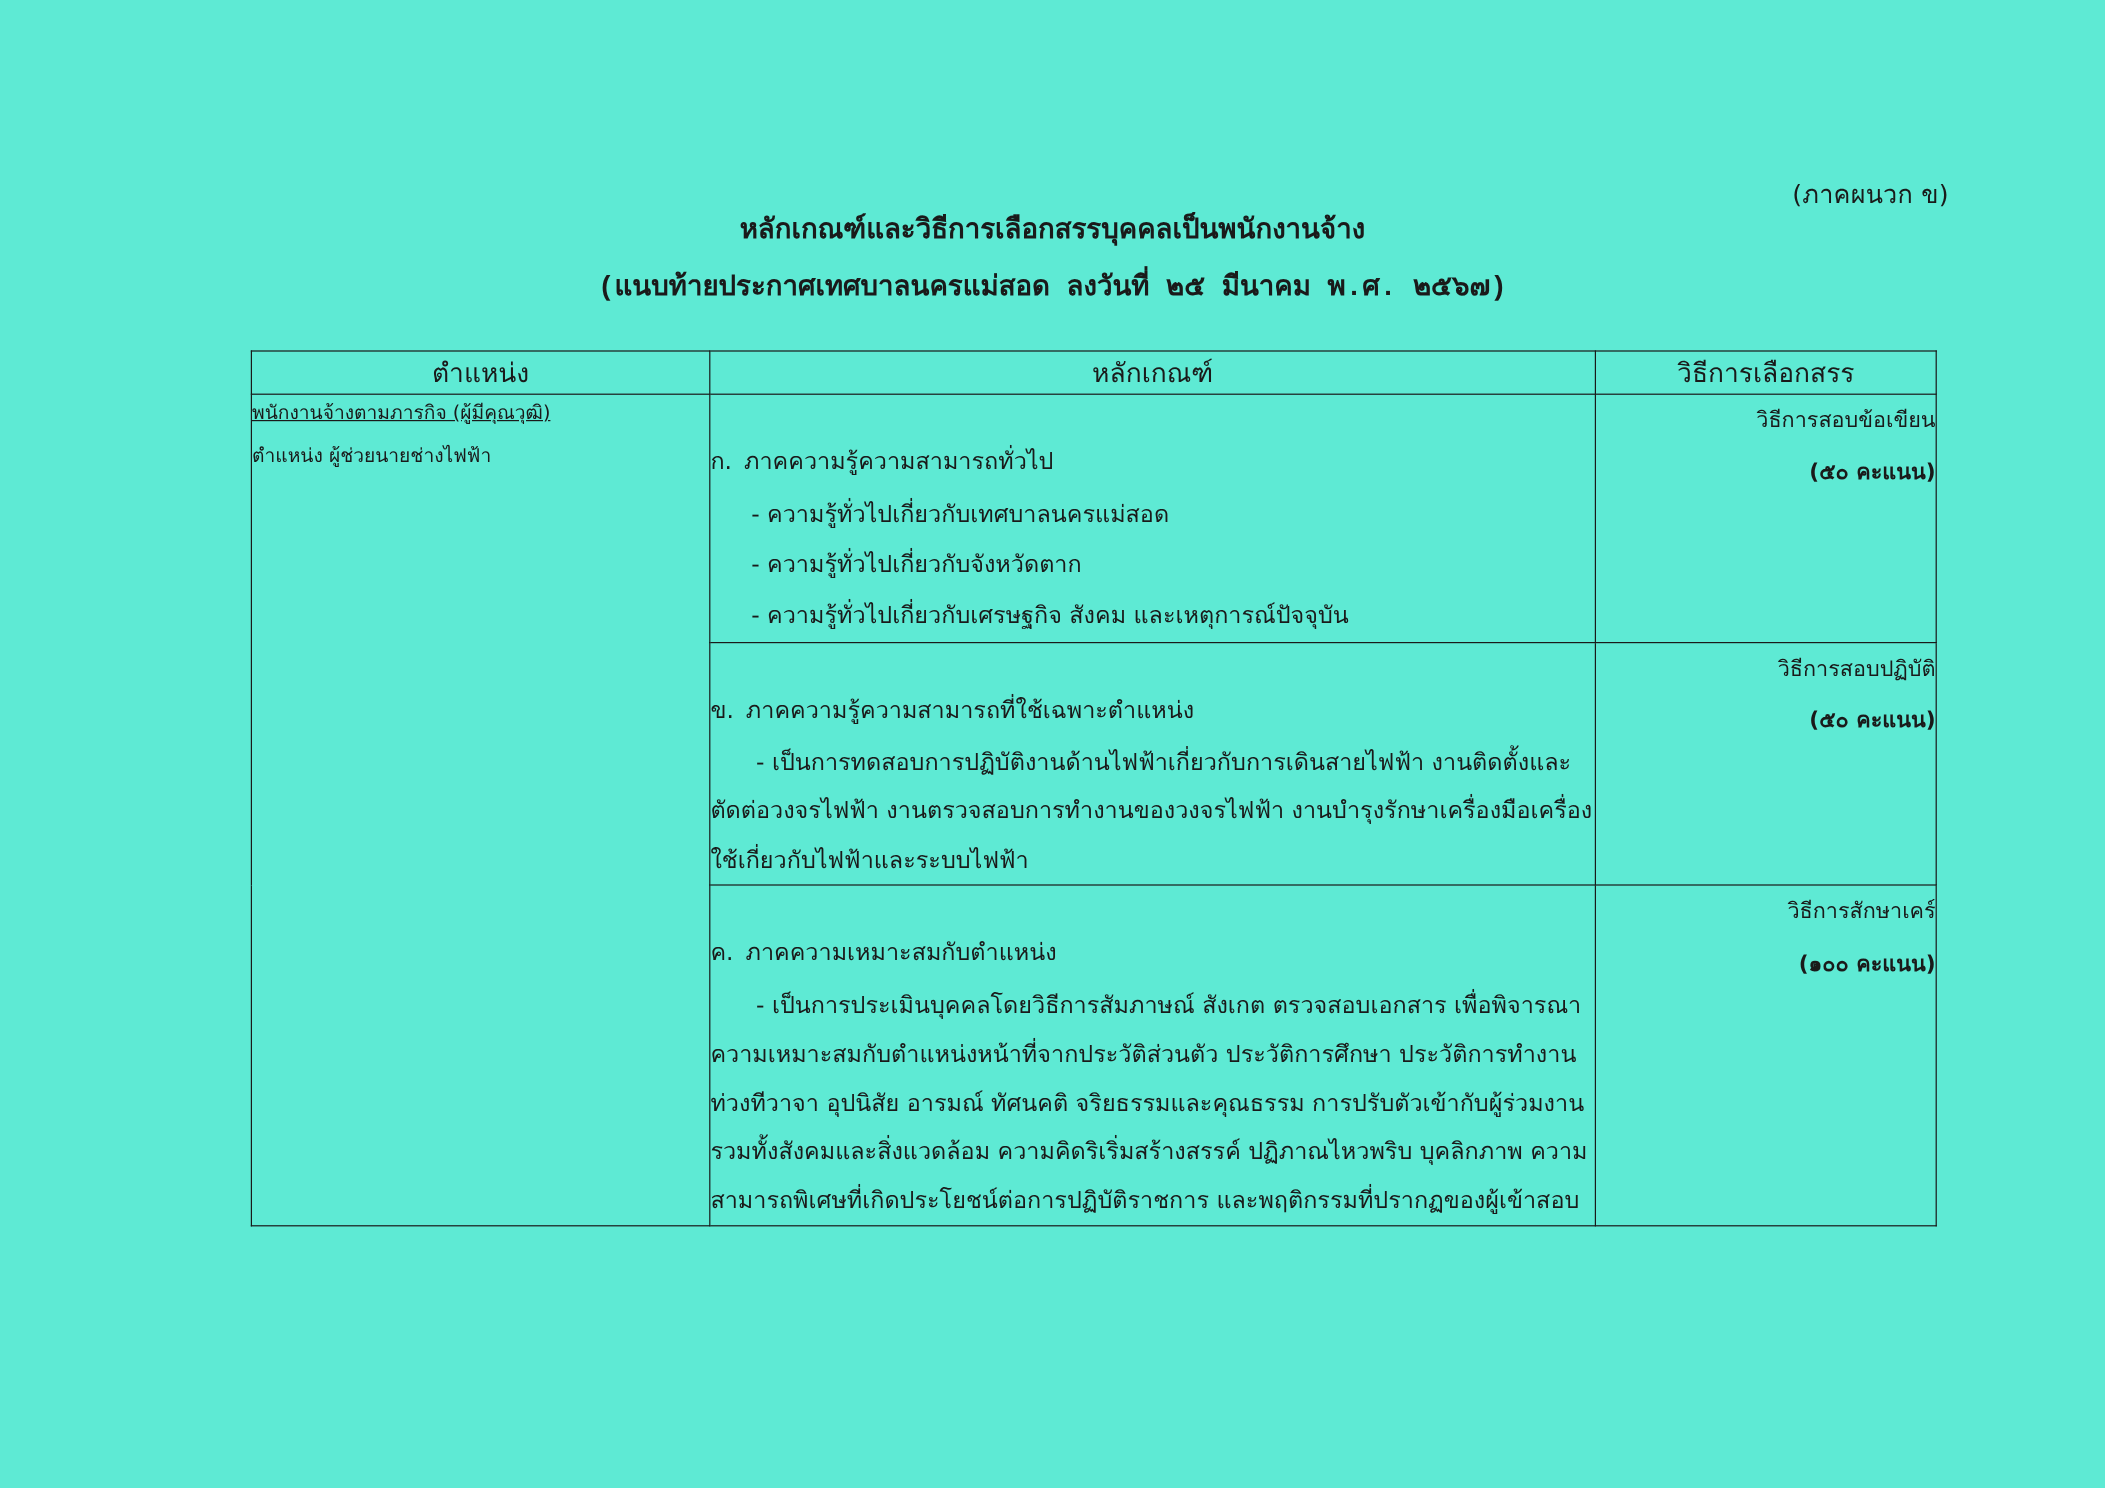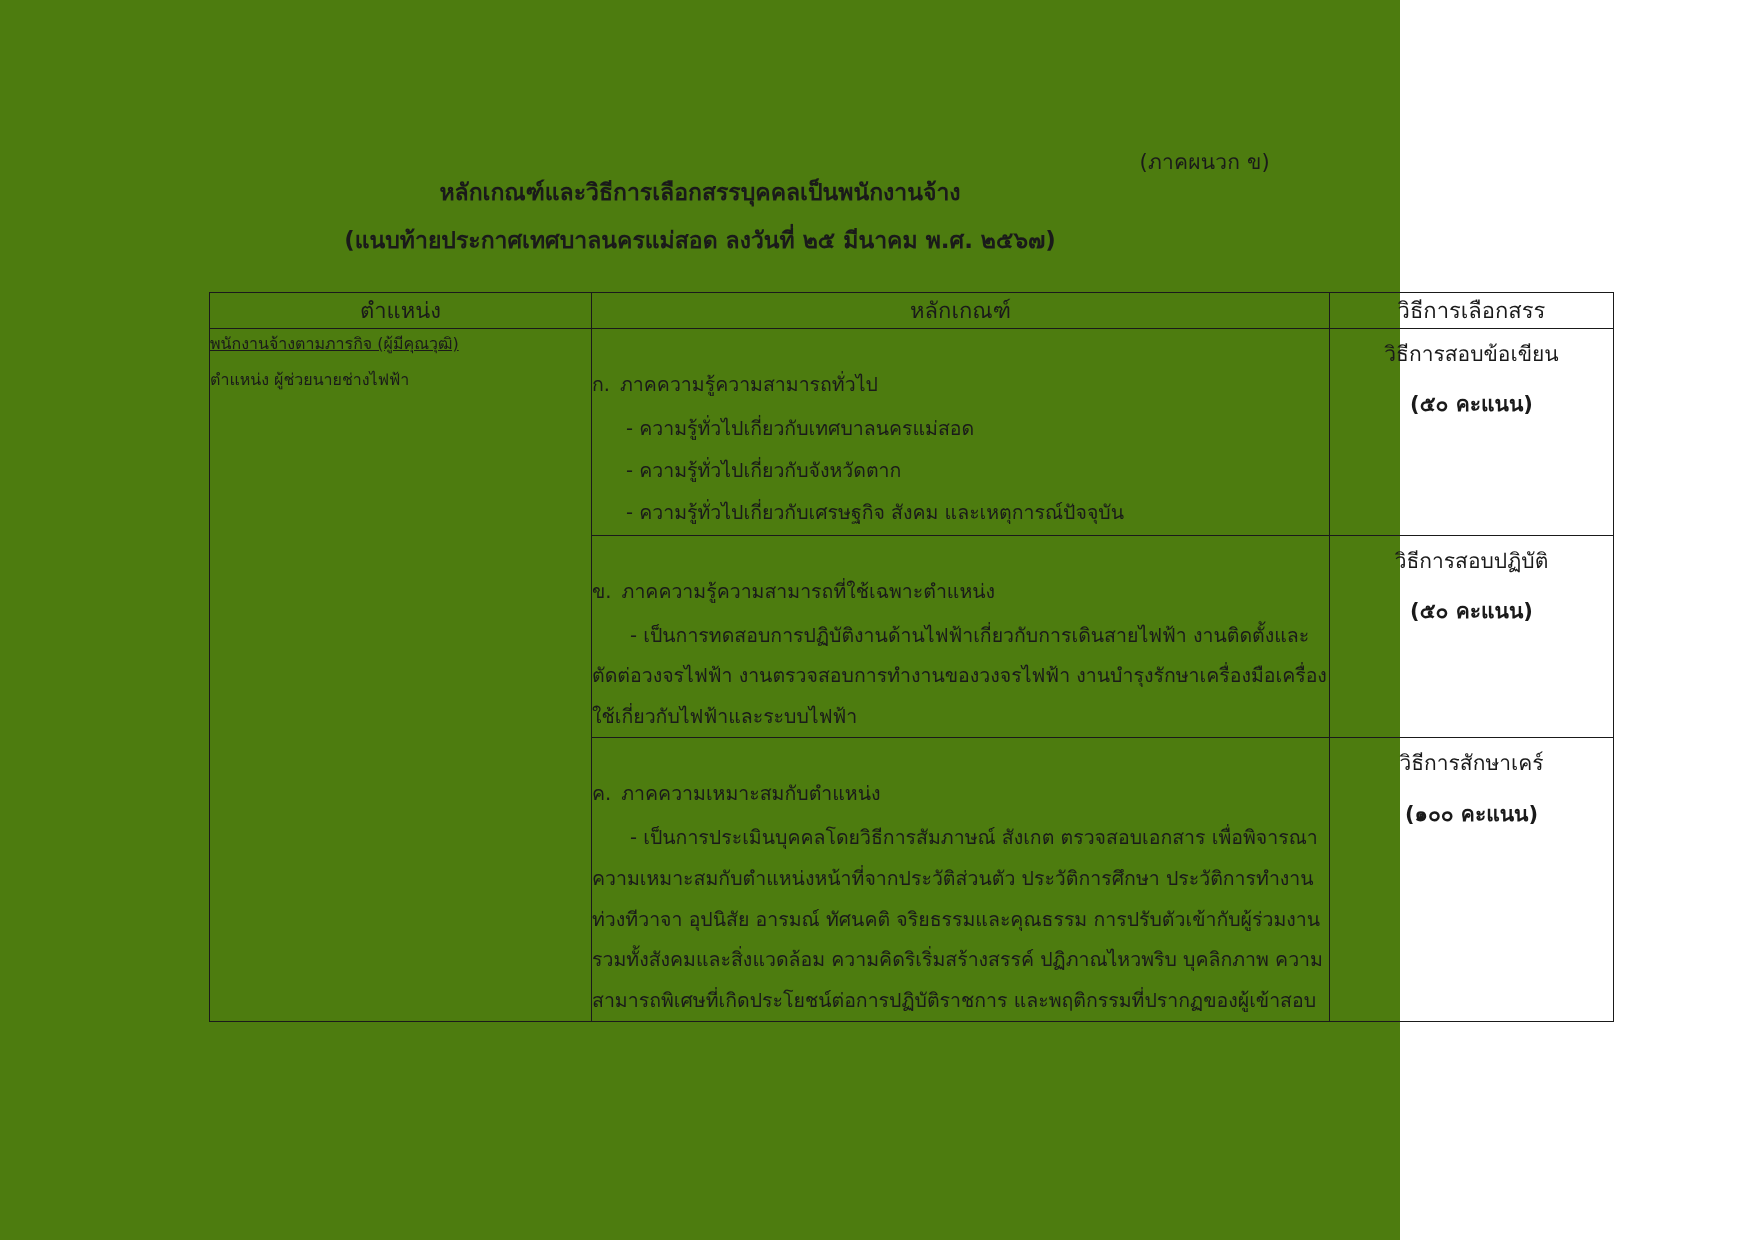--- a/index.html
+++ b/index.html
@@ -11,37 +11,38 @@
     width: 1754px;
     height: 1240px;
     font-family: "DejaVu Sans", sans-serif;
     color: #1a1a1a;
     position: relative;
     overflow: hidden;
   }
   .page {
     position: absolute;
     left: 0; top: 0;
-    width: 1400px;
+    width: 1754px;
     height: 1240px;
-    background: #4d7c0f;
+    background: #5eead4;
   }
   .annex {
     position: absolute;
     right: 130px;
     top: 145px;
     font-size: 21px;
     letter-spacing: 0.2px;
   }
   .title-block {
     position: absolute;
     left: 0;
     right: 0;
     top: 175px;
     text-align: center;
+    font-family: Liberation Mono, monospace;
   }
   .title-line1 {
     font-size: 23px;
     font-weight: bold;
     line-height: 1.5;
   }
   .title-line2 {
     font-size: 23px;
     font-weight: bold;
     line-height: 1.5;
@@ -104,23 +105,23 @@
     padding-left: 34px;
     text-indent: 0;
     margin-bottom: 2px;
   }
   .para {
     margin: 0;
     text-indent: 38px;
     line-height: 2.08;
   }
   .cell-method {
-    text-align: center;
+    text-align: right;
     vertical-align: middle;
-    font-size: 21px;
+    font-size: 18px;
     line-height: 2.4;
     padding: 10px 6px;
   }
   .method-score { display: block; font-weight: bold; }
 </style>
 </head>
 <body>
 
 <div class="page">
 

